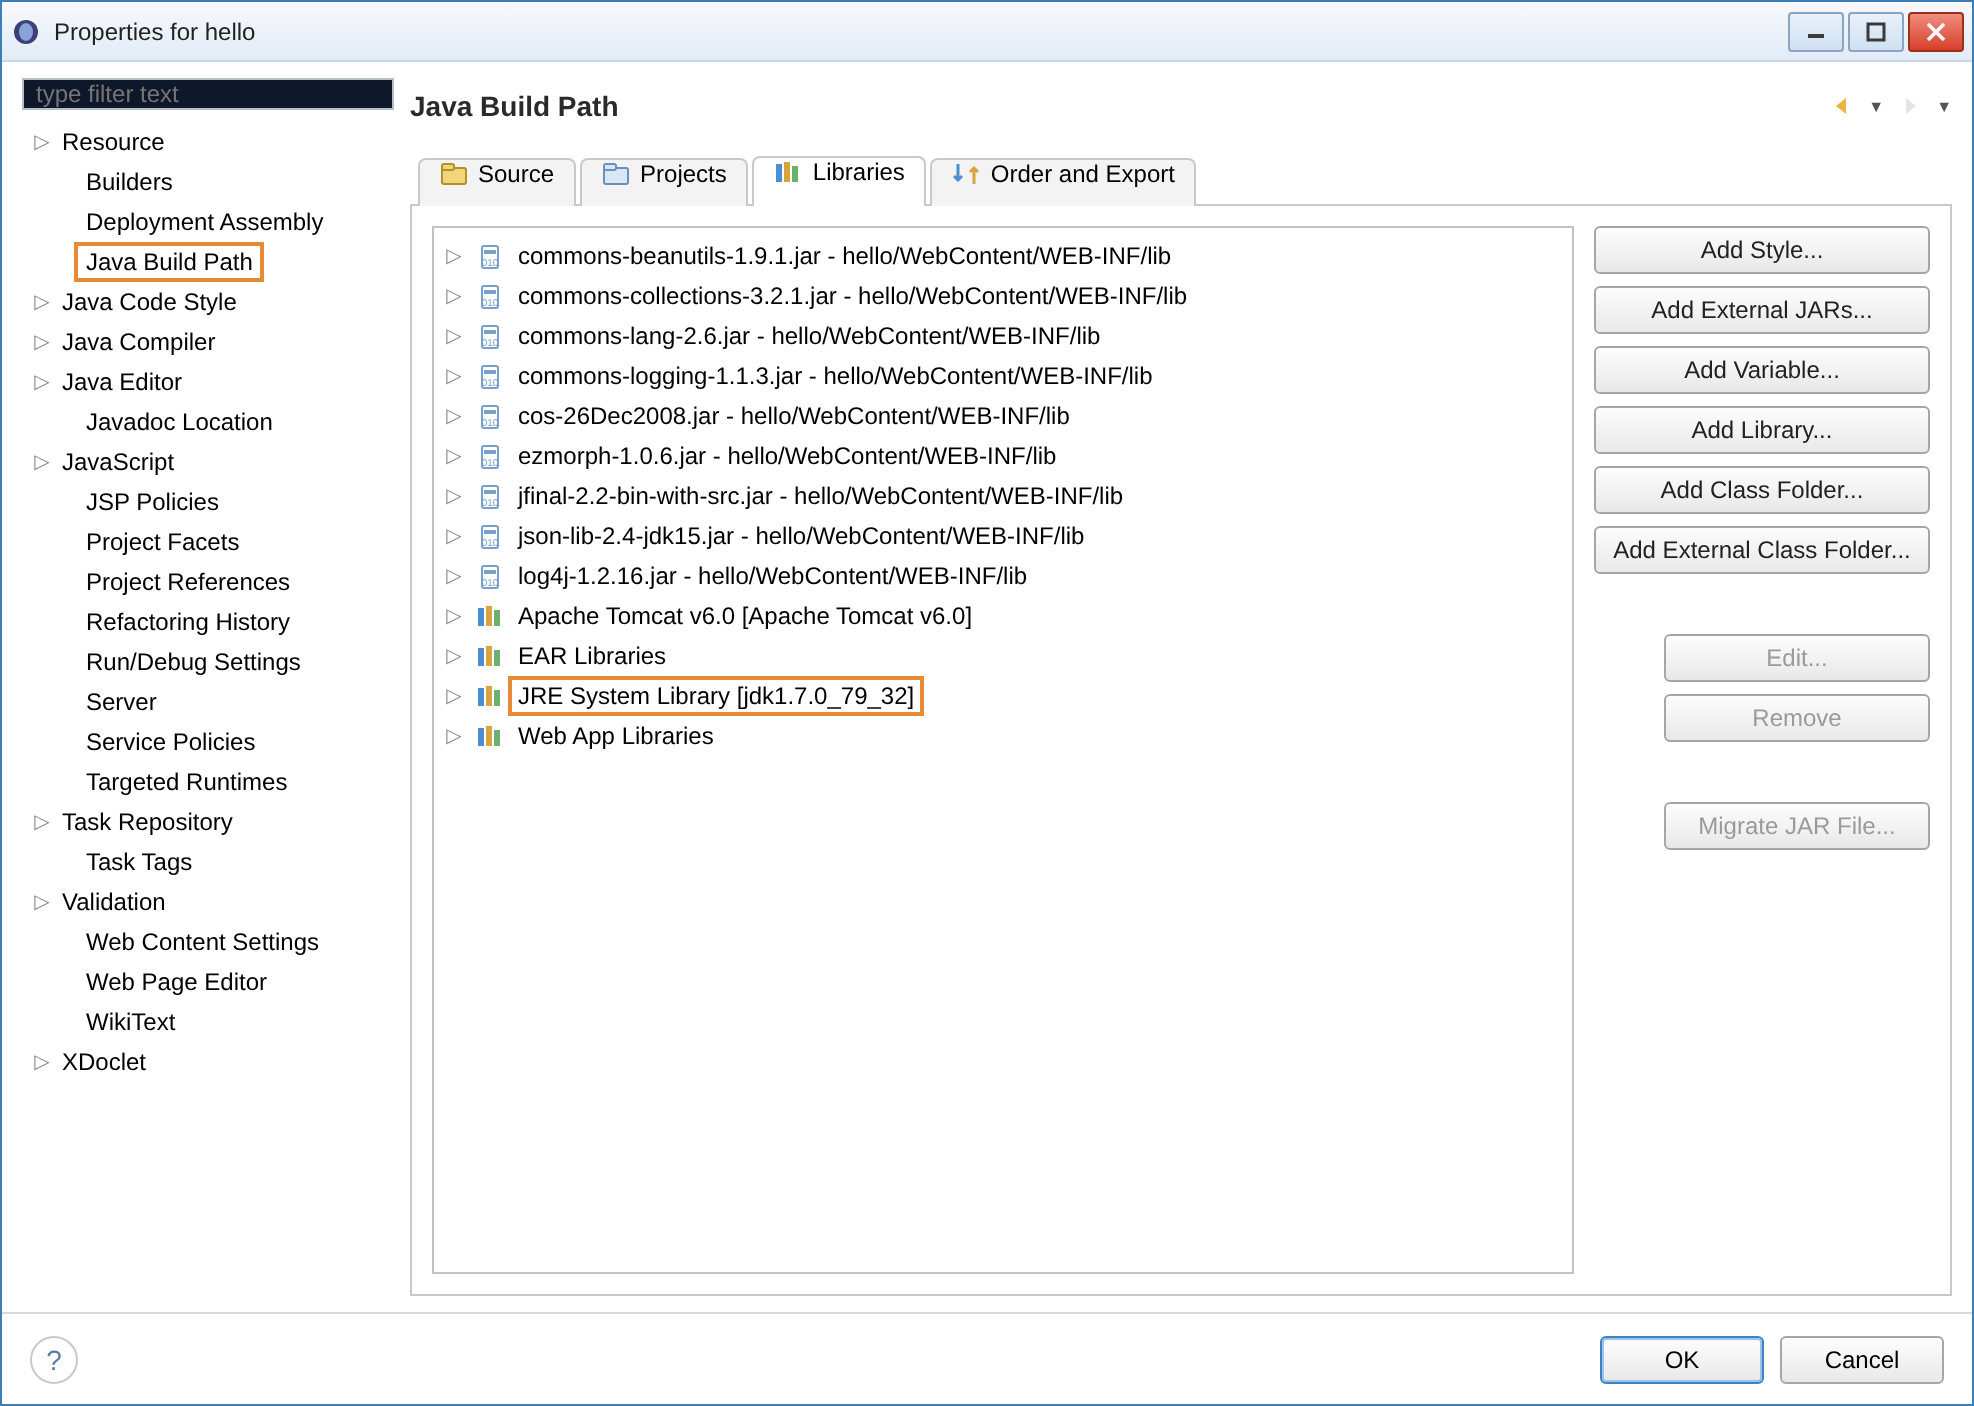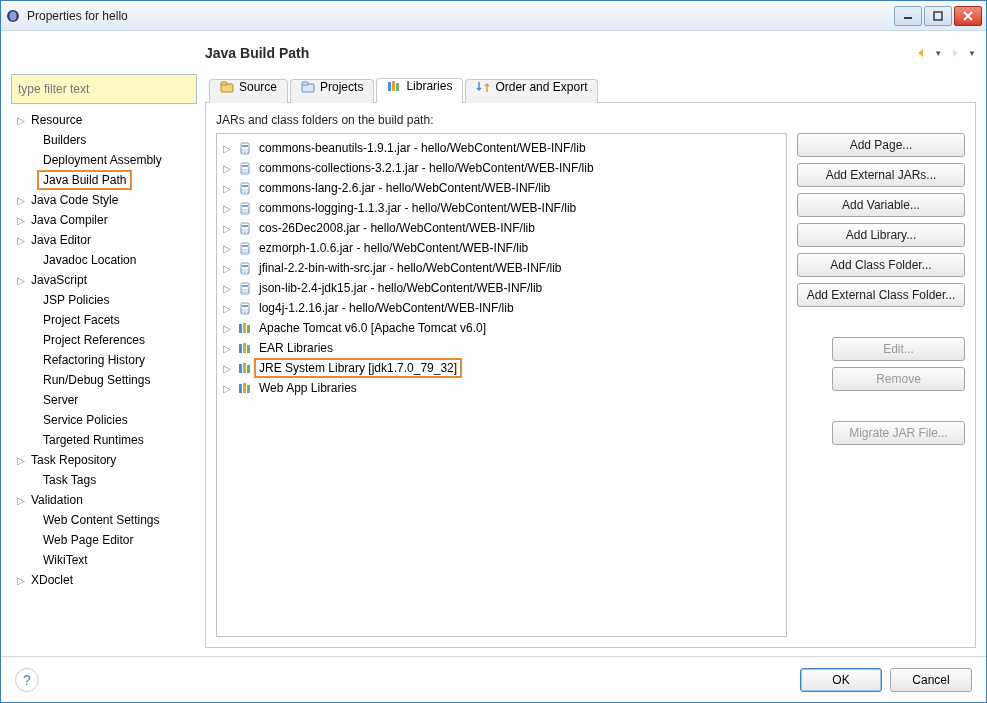--- a/index.html
+++ b/index.html
@@ -8,21 +8,21 @@
   .titlebar { height: 30px; background: linear-gradient(#f7f9fc,#e2ebf6); display: flex; align-items: center; padding: 0 4px; border-bottom: 1px solid #c9d6e6; }
   .titlebar .app-icon { width: 16px; height: 16px; margin-right: 6px; display: inline-flex; align-items: center; justify-content: center; }
   .titlebar .title { font-size: 12px; color: #222; flex: 1; }
   .win-btns { display: flex; gap: 0; }
   .win-btn { width: 28px; height: 20px; border: 1px solid #8aa5c4; background: linear-gradient(#eaf1fa,#cfe0f3); display: inline-flex; align-items: center; justify-content: center; cursor: pointer; border-radius: 2px; margin-left: 2px; }
   .win-btn.close { background: linear-gradient(#f08d7e,#d6402a); border-color: #9a2f1e; }
   .win-btn svg { pointer-events: none; }
 
   .body { flex: 1; display: flex; padding: 8px 10px; gap: 8px; min-height: 0; }
   .left-panel { width: 186px; display: flex; flex-direction: column; }
-  .filter { height: 30px; border: 1px solid #b5bfc9; padding: 2px 6px; font-size: 12px; color: #888; background: #fef9c3; margin-top: 35px; }
+  .filter { height: 16px; border: 1px solid #b5bfc9; padding: 2px 6px; font-size: 12px; color: #888; background: #0f172a; }
   .tree { flex: 1; border: 0; margin-top: 6px; overflow: auto; font-size: 12px; }
   .tree-item { display: flex; align-items: center; height: 20px; padding-left: 4px; cursor: pointer; white-space: nowrap; }
   .tree-item .tw { width: 12px; text-align: center; color: #8a8a8a; font-size: 10px; }
   .tree-item .lbl { padding: 1px 4px; }
   .tree-child .lbl { margin-left: 12px; }
   .tree-item.selected .lbl { outline: 2px solid #e78b3b; outline-offset: 0; background: #fff; }
 
   .right-panel { flex: 1; display: flex; flex-direction: column; min-width: 0; }
   .header-row { display: flex; align-items: center; height: 28px; }
   .page-title { font-size: 14px; font-weight: 600; color: #2a2a2a; flex: 1; }
@@ -244,21 +244,20 @@
               <svg width="14" height="12">
                 <path d="M3 1 v8 M1 7 l2 2 l2 -2" stroke="#4a8fd1" fill="none" stroke-width="1.5"></path>
                 <path d="M11 11 v-8 M9 5 l2 -2 l2 2" stroke="#d9a43e" fill="none" stroke-width="1.5"></path>
               </svg>
             </span>
             <span>Order and Export</span>
           </div>
         </div>
 
       <div class="content">
-        <div class="instr">JARs and class folders on the build path:</div>
         <div class="content-body">
           <div class="lib-list" id="lib-list">
               <div class="lib-item">
                 <span class="tw">▷</span>
                 <span class="ic">
                   <svg width="14" height="14">
                     <rect x="3" y="2" width="8" height="11" rx="1" fill="#fff" stroke="#7aa0c9"></rect>
                     <rect x="4" y="4" width="6" height="2" fill="#7aa0c9"></rect>
                     <text x="7" y="12" font-size="5" text-anchor="middle" fill="#7aa0c9">010</text>
                   </svg>
@@ -392,21 +391,21 @@
                   <svg width="14" height="12">
                     <rect x="1" y="2" width="3" height="9" fill="#4a8fd1"></rect>
                     <rect x="5" y="1" width="3" height="10" fill="#d9a43e"></rect>
                     <rect x="9" y="3" width="3" height="8" fill="#6bb06b"></rect>
                   </svg>
                 </span>
                 <span class="t">Web App Libraries</span>
               </div>
             </div>
           <div class="btn-col">
-            <button class="btn">Add Page...</button>
+            <button class="btn">Add Style...</button>
             <button class="btn">Add External JARs...</button>
             <button class="btn">Add Variable...</button>
             <button class="btn">Add Library...</button>
             <button class="btn">Add Class Folder...</button>
             <button class="btn">Add External Class Folder...</button>
             <div class="btn-gap"></div>
             <button class="btn" disabled="">Edit...</button>
             <button class="btn" disabled="">Remove</button>
             <div class="btn-gap"></div>
             <button class="btn" disabled="">Migrate JAR File...</button>

